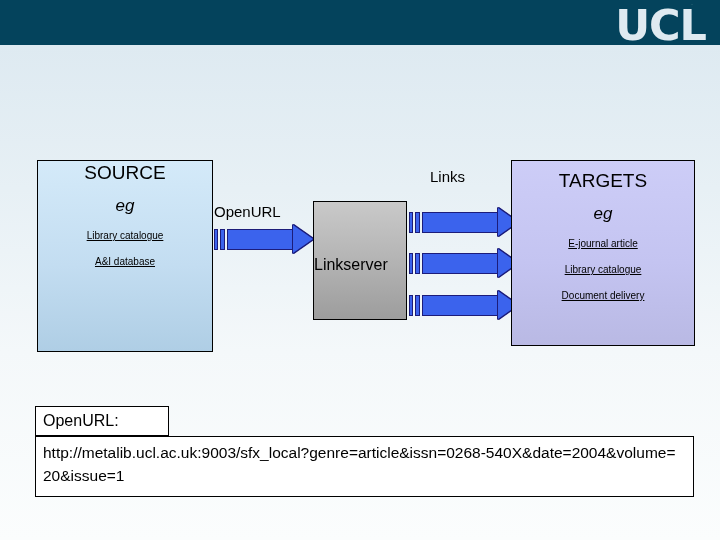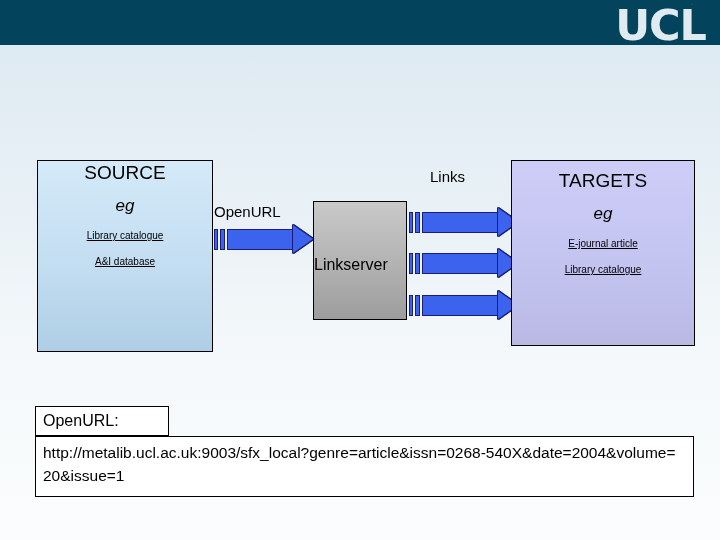--- a/index.html
+++ b/index.html
@@ -277,20 +277,21 @@
       <div class="arrow-shaft" style="width:78px"></div>
       <div class="arrow-head" style="left:76px"></div>
     </div>
   </div>
 
   <div id="targets-box" class="flowbox">
     <div class="box-title">TARGETS</div>
     <div class="box-eg">eg</div>
     <div class="box-line">E-journal article</div>
     <div class="box-line">Library catalogue</div>
+    <div class="box-line">Document delivery</div>
   </div>
 
   <div id="openurl-caption-box">
     <span id="openurl-caption-text">OpenURL:</span>
   </div>
 
   <div id="openurl-value-box">
     <div id="openurl-value-text">http://metalib.ucl.ac.uk:9003/sfx_local?genre=article&amp;issn=0268-540X&amp;date=2004&amp;volume=20&amp;issue=1</div>
   </div>
 

